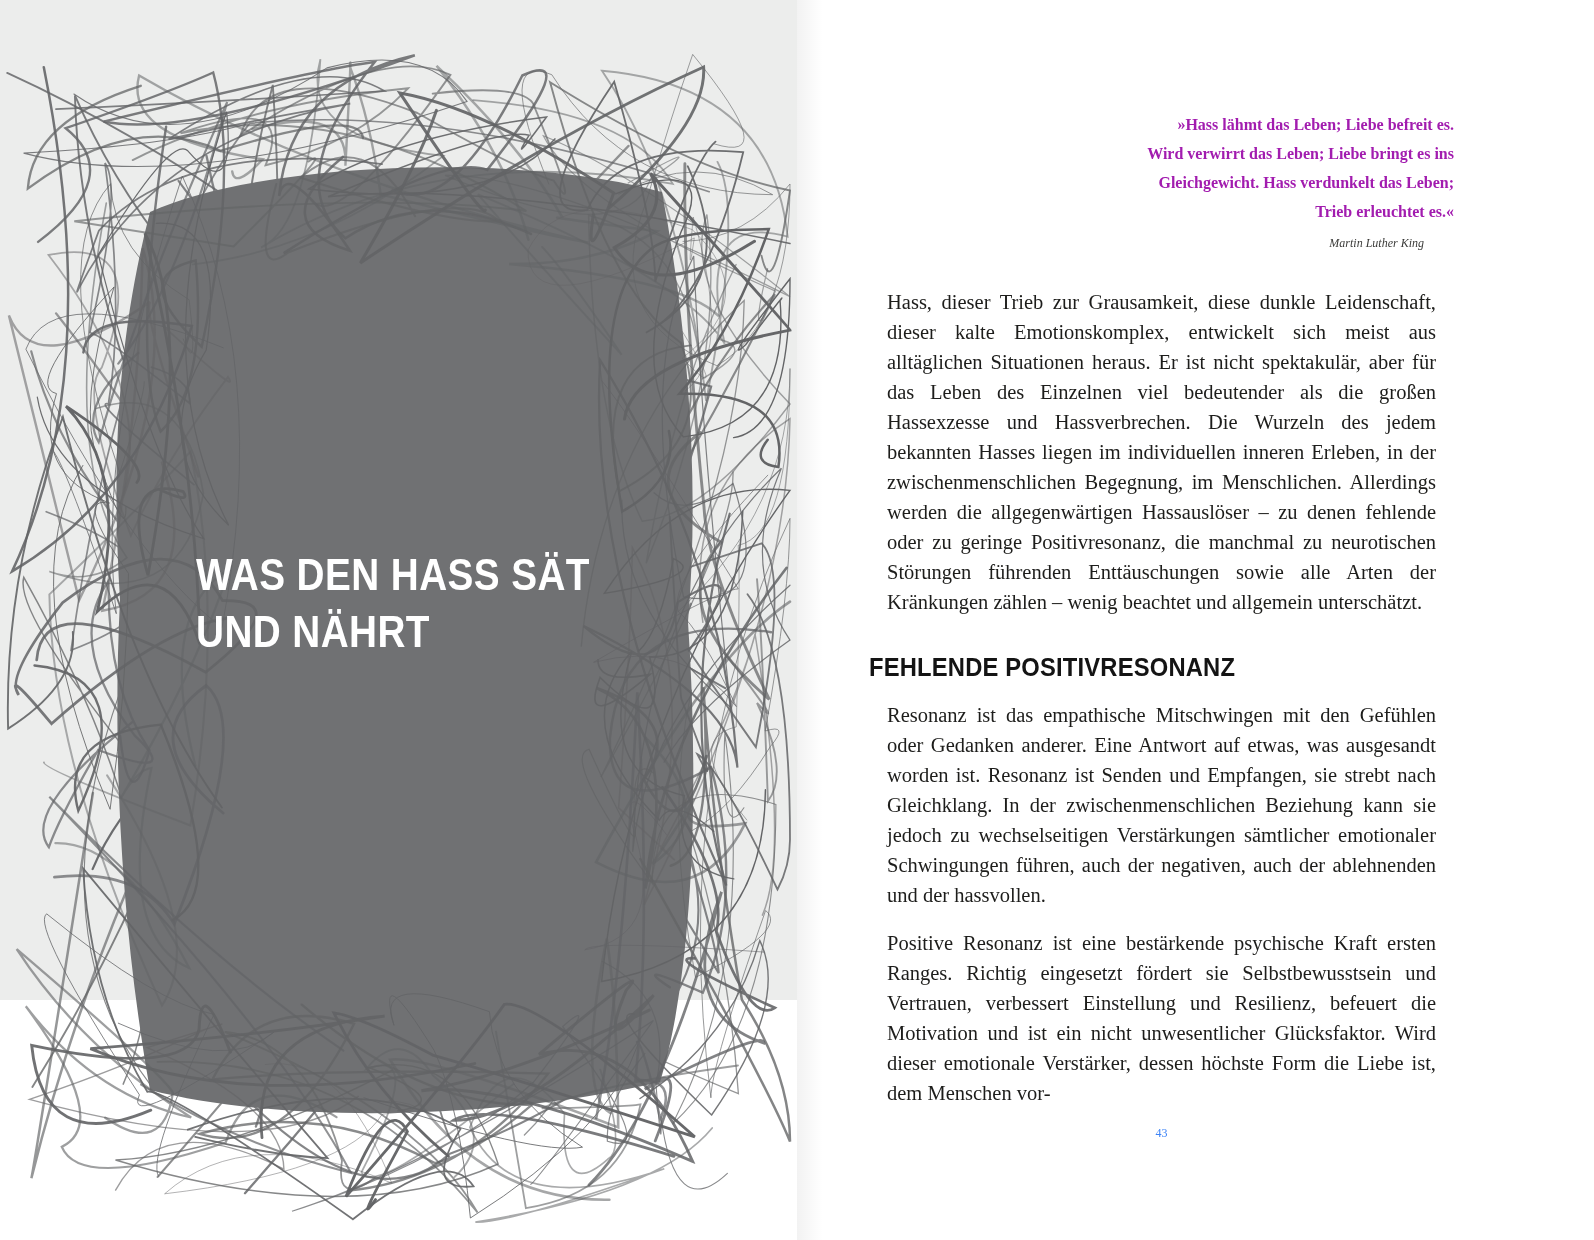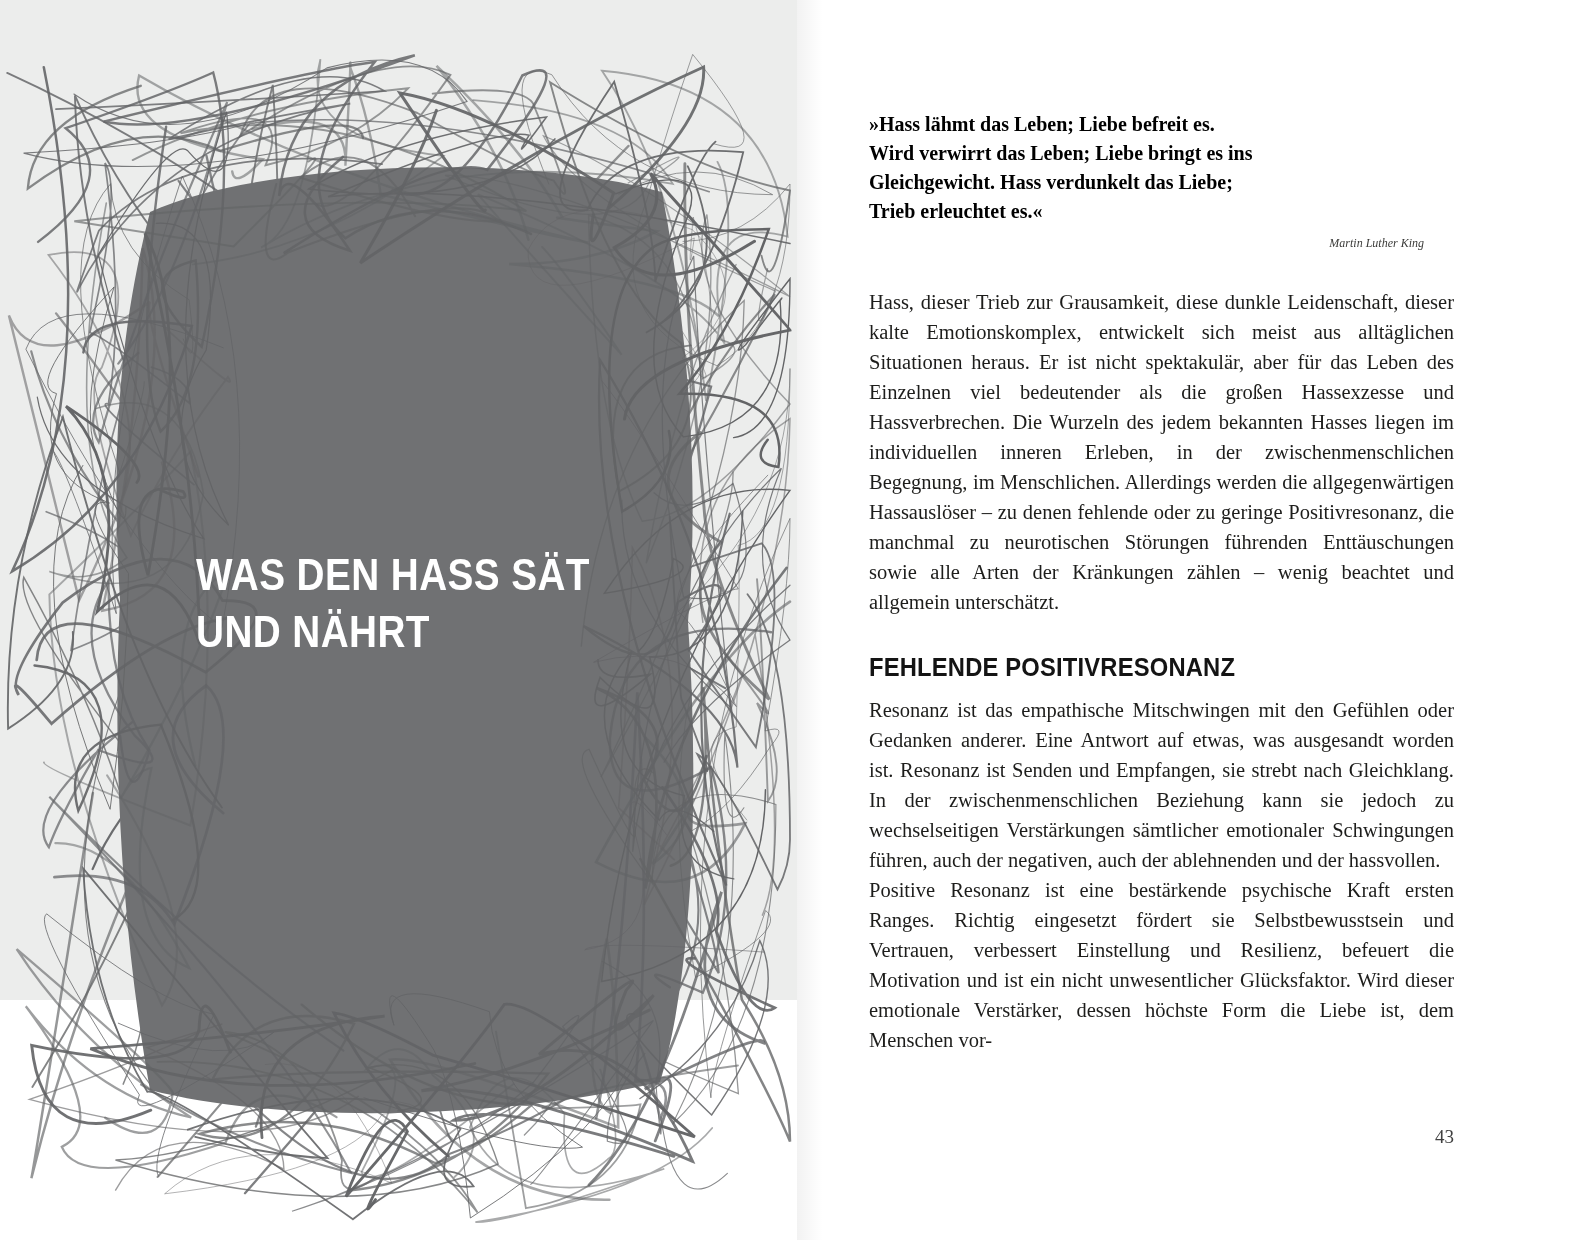--- a/index.html
+++ b/index.html
@@ -35,60 +35,60 @@
     background:#ffffff;
   }
   .page-right::before{ 
     content:"";position:absolute;left:0;top:0;width:26px;height:1240px;
     background:linear-gradient(to right, rgba(0,0,0,0.05), rgba(0,0,0,0));
     pointer-events:none;
   }
   .text-col{position:absolute;left:72px;top:0;width:585px;color:#1d1d1b;}
   .epigraph{
     margin:110px 0 0 0;
-    text-align:left;
+    text-align:right;
     font-weight:700;
-    font-size:20px;
+    font-size:16px;
     line-height:29px;
-    color:#000000;
+    color:#a21caf;
   }
   .epigraph span{display:block;}
   .attribution{
     margin-top:10px;
     text-align:right;
     padding-right:30px;
     font-style:italic;
     font-size:12px;
     color:#3b3b39;
   }
   p.body{
-    margin:0;
+    margin:18px;
     text-align:justify;
     font-size:20.5px;
     line-height:30px;
     hyphens:auto;
     -webkit-hyphens:auto;
   }
   p.body.first{margin-top:36px;}
   h2.section{
     margin:36px 0 13px 0;
     font-family:"Liberation Sans", sans-serif;
     font-weight:700;
     font-size:25px;
     letter-spacing:0.2px;
     color:#141414;
     transform:scaleX(0.95);
     transform-origin:left center;
     white-space:nowrap;
   }
   .page-number{
     position:absolute;left:72px;top:1126px;width:585px;
-    text-align:right;
-    font-size:19px;
-    color:#404040;
+    text-align:center;
+    font-size:12px;
+    color:#3b82f6;
   }
 </style>
 </head>
 <body>
 
 <div class="spread">
 
   <div class="page-left" style="background: rgb(236, 237, 236);">
     <svg id="scribble-svg" width="797" height="1240" viewBox="0 0 797 1240">
         <path d="M636.6 821.5 Q617.3 799.4 691.1 603.1 Q620.7 756.0 260.7 747.4" fill="none" stroke="#636466" stroke-width="2.2" stroke-opacity="0.71" stroke-linecap="round"></path>
@@ -202,21 +202,21 @@
       <span>UND NÄHRT</span>
     </h1>
   </div>
 
   <div class="page-right">
     <div class="text-col">
 
       <div class="epigraph">
         <span>»Hass lähmt das Leben; Liebe befreit es.</span>
         <span>Wird verwirrt das Leben; Liebe bringt es ins</span>
-        <span>Gleichgewicht. Hass verdunkelt das Liebe;</span>
+        <span>Gleichgewicht. Hass verdunkelt das Leben;</span>
         <span>Trieb erleuchtet es.«</span>
       </div>
 
       <div class="attribution">Martin Luther King</div>
 
       <p class="body first">Hass, dieser Trieb zur Grausamkeit, diese dunkle Leidenschaft, dieser kalte Emotionskomplex, entwickelt sich meist aus alltäglichen Situationen heraus. Er ist nicht spektakulär, aber für das Leben des Einzelnen viel bedeutender als die großen Hassexzesse und Hassverbrechen. Die Wurzeln des jedem bekannten Hasses liegen im individuellen inneren Erleben, in der zwischenmenschlichen Begegnung, im Menschlichen. Allerdings werden die allgegenwärtigen Hassauslöser – zu denen fehlende oder zu geringe Positivresonanz, die manchmal zu neurotischen Störungen führenden Enttäuschungen sowie alle Arten der Kränkungen zählen – wenig beachtet und allgemein unterschätzt.</p>
 
       <h2 class="section">FEHLENDE POSITIVRESONANZ</h2>
 
       <p class="body">Resonanz ist das empathische Mitschwingen mit den Gefühlen oder Gedanken anderer. Eine Antwort auf etwas, was ausgesandt worden ist. Resonanz ist Senden und Empfangen, sie strebt nach Gleichklang. In der zwischenmenschlichen Beziehung kann sie jedoch zu wechselseitigen Verstärkungen sämtlicher emotionaler Schwingungen führen, auch der negativen, auch der ablehnenden und der hassvollen.</p>

